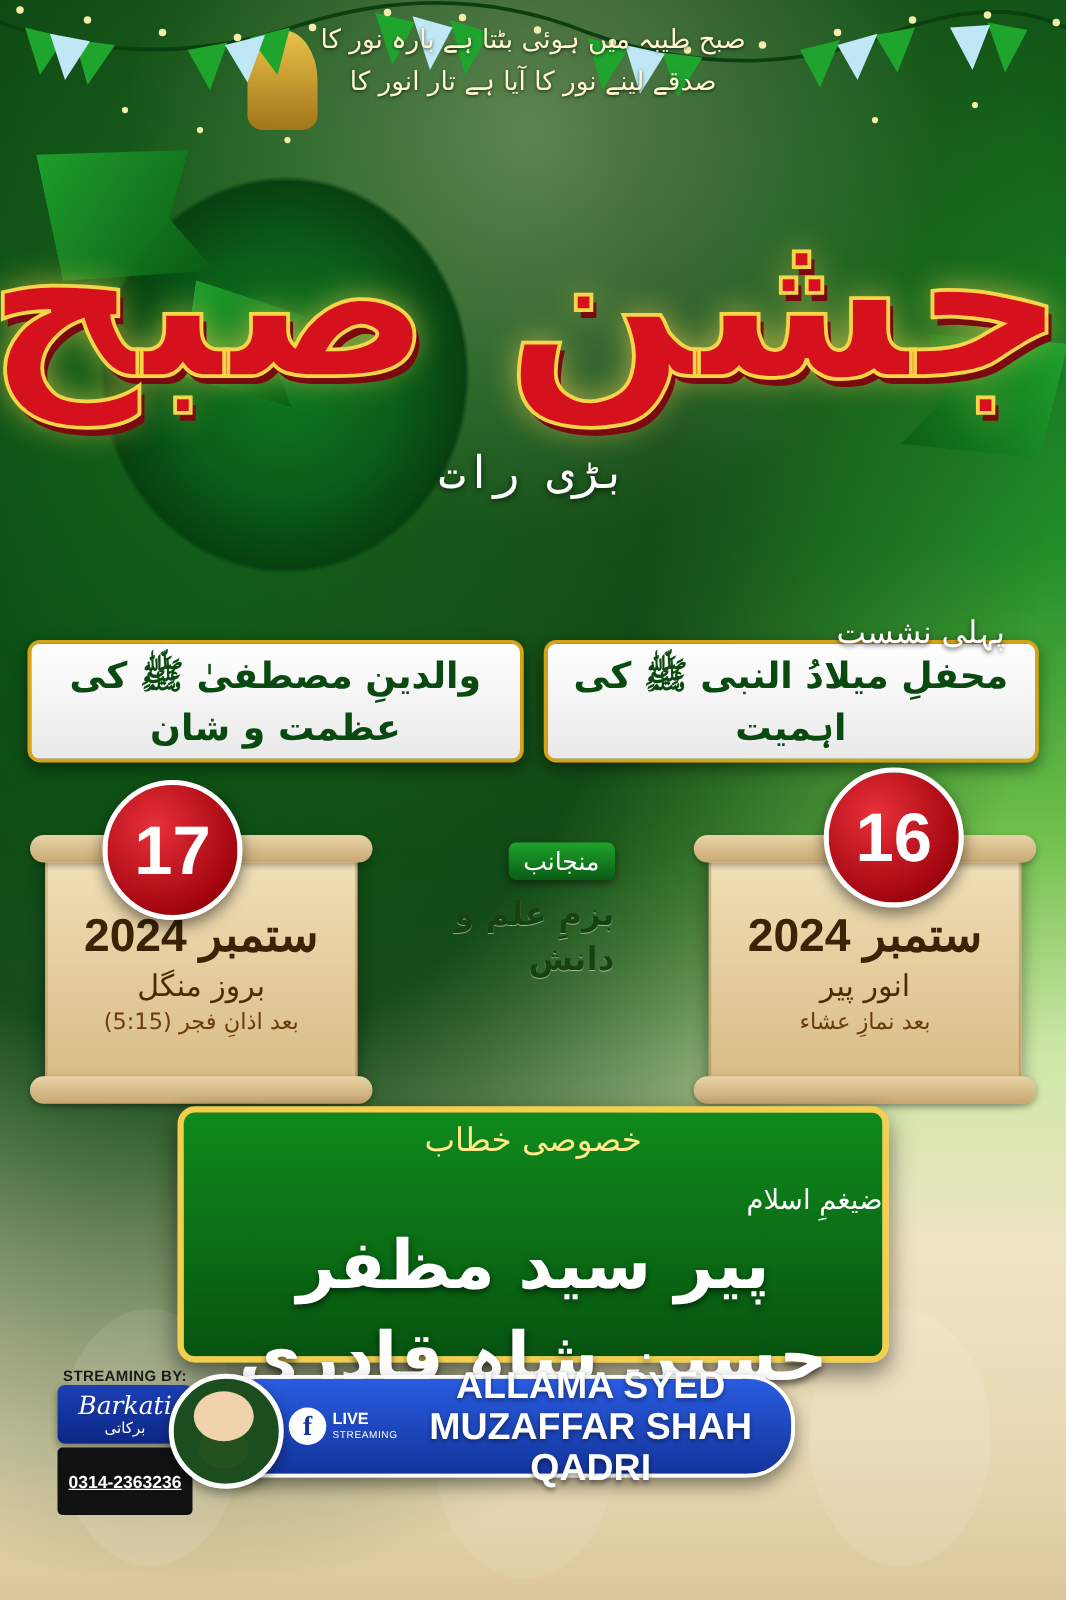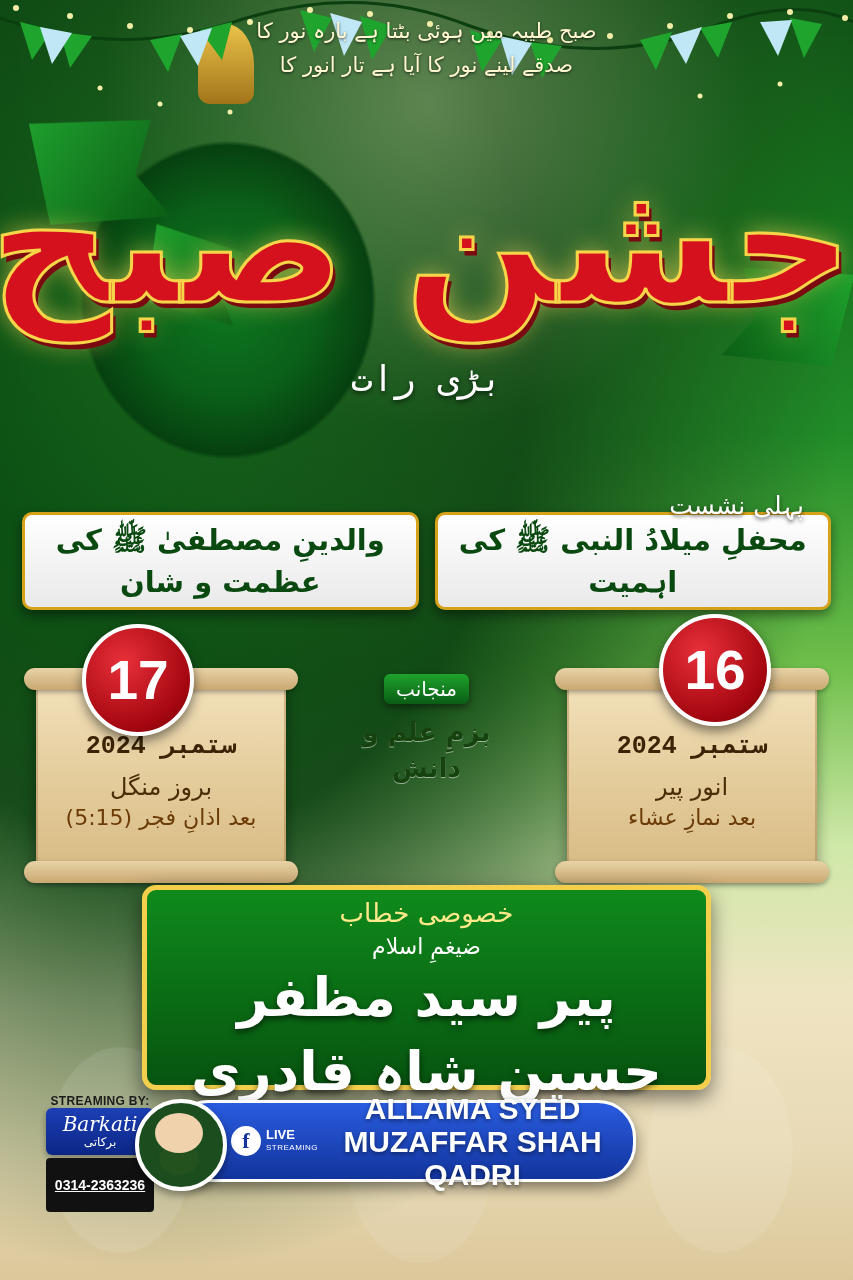--- a/index.html
+++ b/index.html
@@ -127,39 +127,39 @@
   .scroll:before{top:-10px;}
   .scroll:after{bottom:-10px;}
   .scroll.right{right:16px;}
   .scroll.left{left:16px;}
   .scroll-body{
     position:absolute;inset:18px 12px 12px 12px;
     display:flex;flex-direction:column;align-items:center;justify-content:center;
     text-align:center;color:#4a2d07;
   }
   .scroll-date{
-    font-family:Liberation Mono, monospace;font-size:25px;font-weight:bold;color:#3b2405;
+    font-family:Liberation Sans, sans-serif;font-size:37px;font-weight:bold;color:#3b2405;
     line-height:40px;
   }
   .scroll-day{font-family:"DejaVu Sans", sans-serif;font-size:24px;margin-top:6px;color:#4a2d07;}
-  .scroll-time{font-family:"DejaVu Sans", sans-serif;font-size:22px;margin-top:4px;color:#6b3c08;text-align:right;}
+  .scroll-time{font-family:"DejaVu Sans", sans-serif;font-size:18px;margin-top:4px;color:#6b3c08;text-align:right;}
   .badge{
     position:absolute;top:0;width:104px;height:104px;border-radius:50%;
     background:radial-gradient(circle at 36% 32%, #e8303a, #a3060f 70%, #6d0108);
     border:4px solid #ffffff;
     box-shadow:0 5px 12px rgba(0,0,0,.5);
     display:flex;align-items:center;justify-content:center;
     color:#fff;font-size:55px;font-weight:bold;font-family:"Liberation Sans", sans-serif;
   }
   .badge.b16{right:62px;top:-6px;}
   .badge.b17{left:62px;top:4px;}
 
   .center-tag{
     position:absolute;left:50%;transform:translateX(-50%);top:54px;
-    width:130px;text-align:center;direction:rtl;
+    width:130px;direction:rtl;
   }
   .center-tag .chip{
     display:inline-block;background:linear-gradient(180deg,#1ea32c,#0a5c14);
     color:#fff;font-family:"DejaVu Sans", sans-serif;font-size:20px;
     padding:3px 12px;border-radius:6px;box-shadow:0 3px 7px rgba(0,0,0,.45);
   }
   .center-tag .lines{
     margin-top:10px;color:#16420f;font-family:"DejaVu Sans", sans-serif;
     font-size:26px;line-height:36px;font-weight:bold;
     text-shadow:0 1px 0 rgba(255,255,255,.5);
@@ -169,21 +169,21 @@
   .speaker-panel{
     position:absolute;left:142px;right:142px;top:885px;height:195px;
     background:linear-gradient(180deg,#0f8a1c,#0a6a14 60%,#075410);
     border:5px solid #f3cf4b;border-radius:14px;
     box-shadow:0 8px 20px rgba(0,0,0,.5);
     direction:rtl;text-align:center;
   }
   .speaker-label{
     margin-top:8px;color:#ffe98a;font-family:"DejaVu Sans", sans-serif;font-size:26px;
   }
-  .speaker-sub{color:#ffffff;font-family:"DejaVu Sans", sans-serif;font-size:22px;margin-top:6px;}
+  .speaker-sub{color:#ffffff;font-family:"DejaVu Sans", sans-serif;font-size:22px;margin-top:20px;text-align:right;}
   .speaker-name{
     color:#ffffff;font-family:"DejaVu Sans", sans-serif;font-weight:bold;
     font-size:54px;line-height:74px;margin-top:2px;
     text-shadow:0 3px 6px rgba(0,0,0,.6);
   }
 
   
   .designed{
     position:absolute;left:46px;top:1094px;width:108px;text-align:center;
   }

